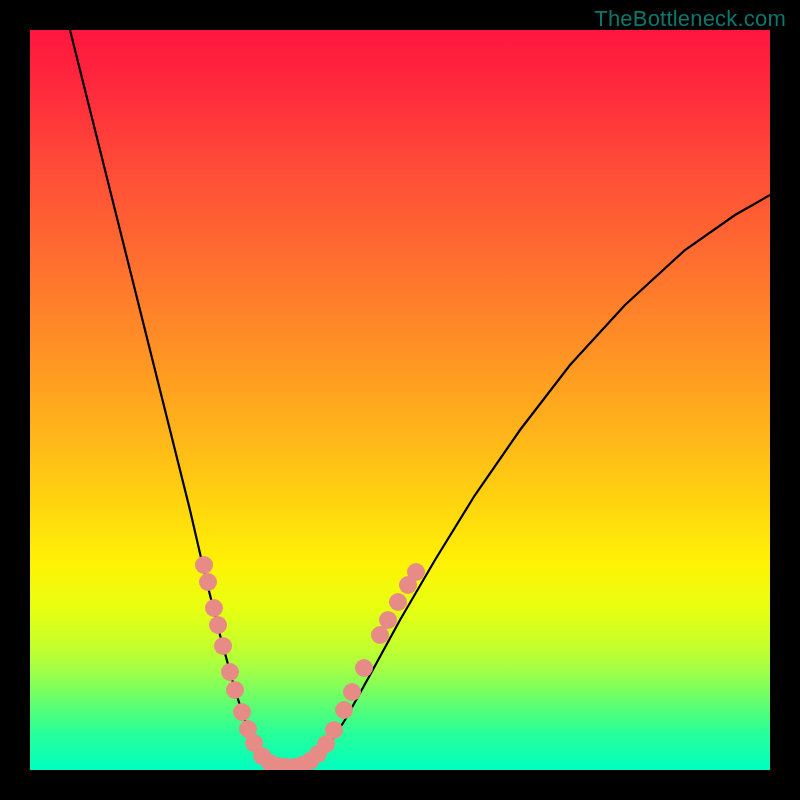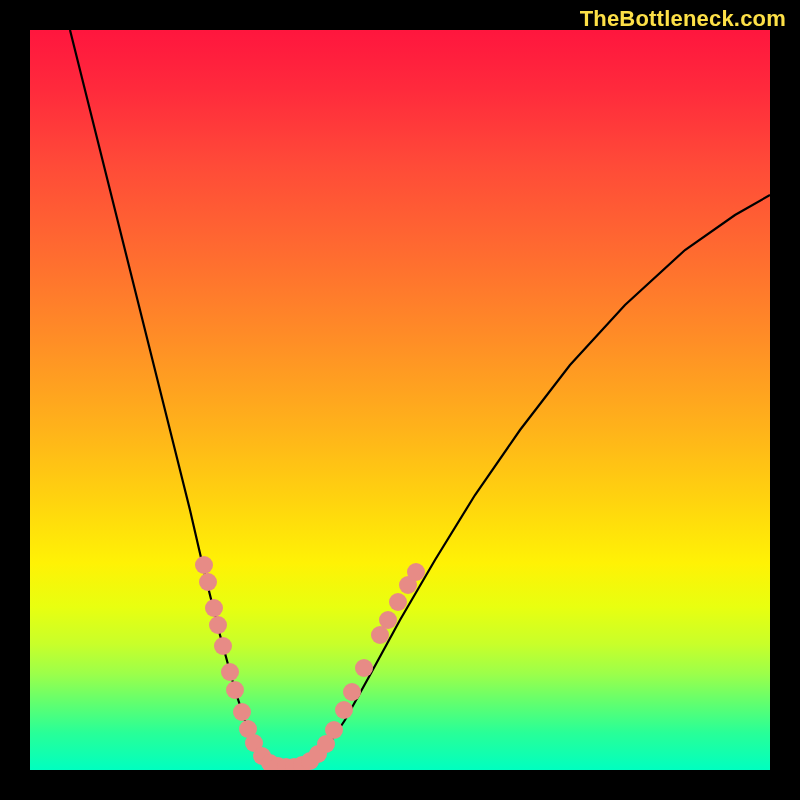--- a/index.html
+++ b/index.html
@@ -38,23 +38,23 @@
       #9cff4a 87%,
       #60ff70 91%,
       #28ff98 95%,
       #00ffc0 100%
     );
   }
   .watermark {
     position: absolute;
     top: 6px;
     right: 14px;
-    color: #fde047;
+    color: #0f766e;
     font-size: 22px;
-    font-weight: 700;
+    font-weight: 400;
     letter-spacing: 0.2px;
     user-select: none;
   }
   svg.curve {
     position: absolute;
     inset: 0;
   }
 </style>
 </head>
 <body>

